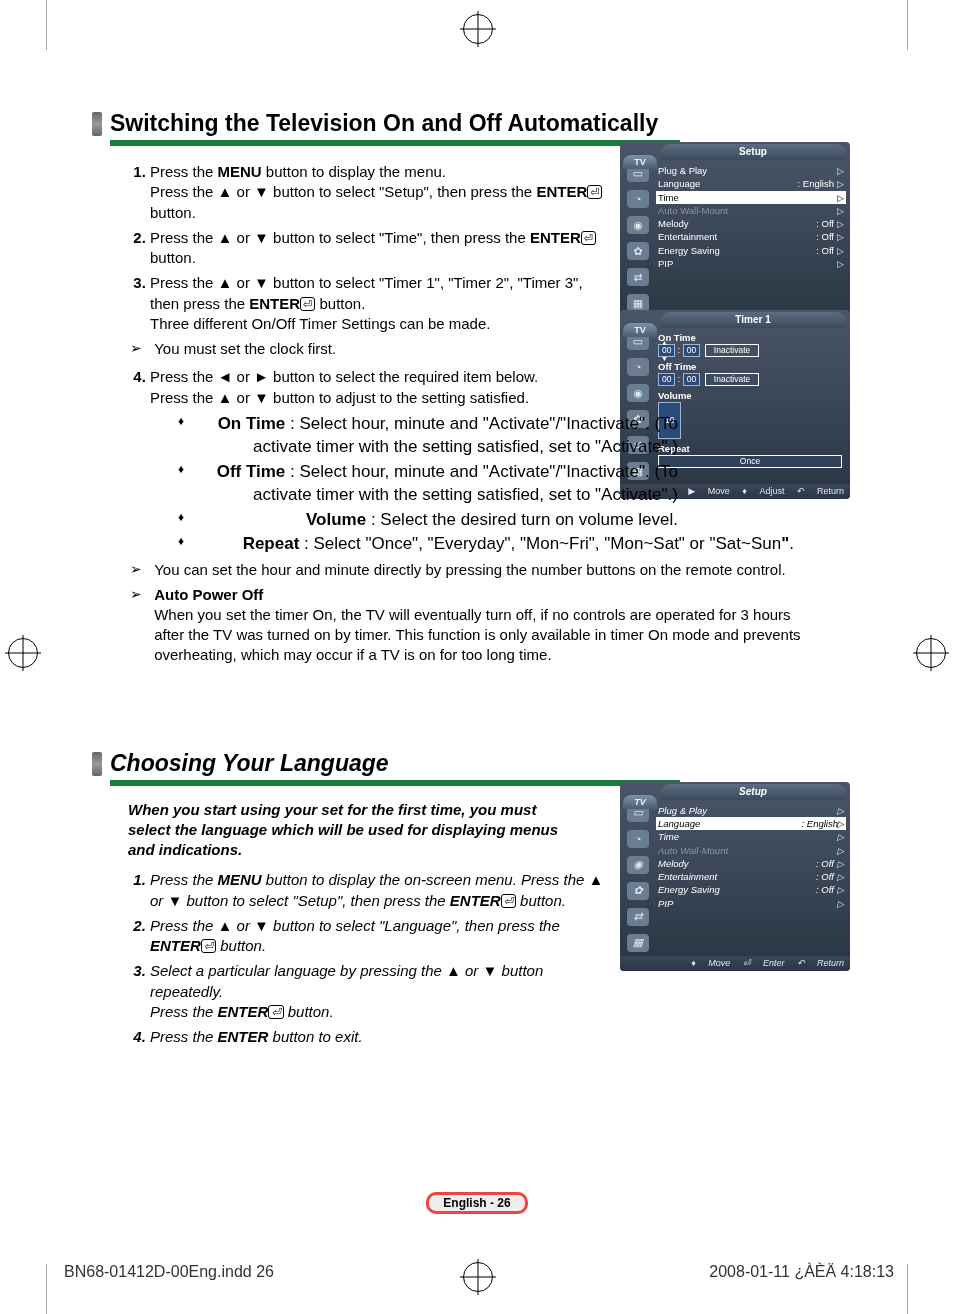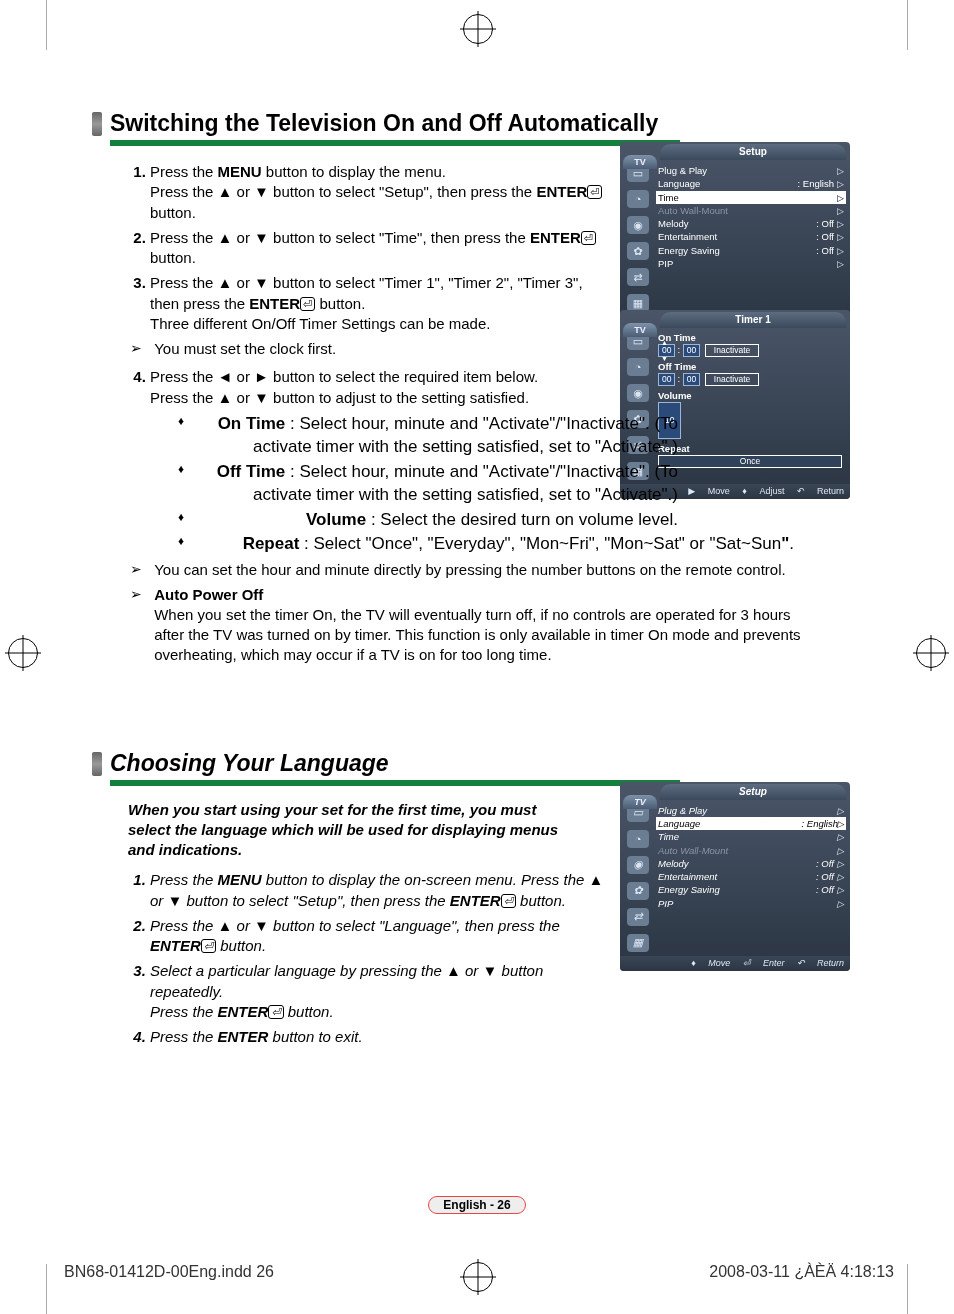--- a/index.html
+++ b/index.html
@@ -225,21 +225,21 @@
   .page-label {
     position: absolute;
     left: 0; width: 954px;
     bottom: 100px;
     text-align: center;
     font-size: 12px;
     font-weight: bold;
   }
   .page-label span.pill {
     display:inline-block;
-    border:1px solid #ef4444;
+    border:3px solid #ef4444;
     border-radius: 10px;
     background:#eee;
     padding: 1px 14px;
   }
   .footer-line {
     position: absolute;
     left: 64px; right: 60px;
     bottom: 33px;
     font-size: 16px;
     color:#333;
@@ -491,15 +491,15 @@
       </ol>
     </div>
 
   </div>
 
   <div class="page-label">
     <span class="pill">English - 26</span>
   </div>
   <div class="footer-line">
     <span>BN68-01412D-00Eng.indd   26</span>
-    <span>2008-03-11   ¿ÀÈÄ 4:18:13</span>
+    <span>2008-01-11   ¿ÀÈÄ 4:18:13</span>
   </div>
 </div>
 
 </body></html>

